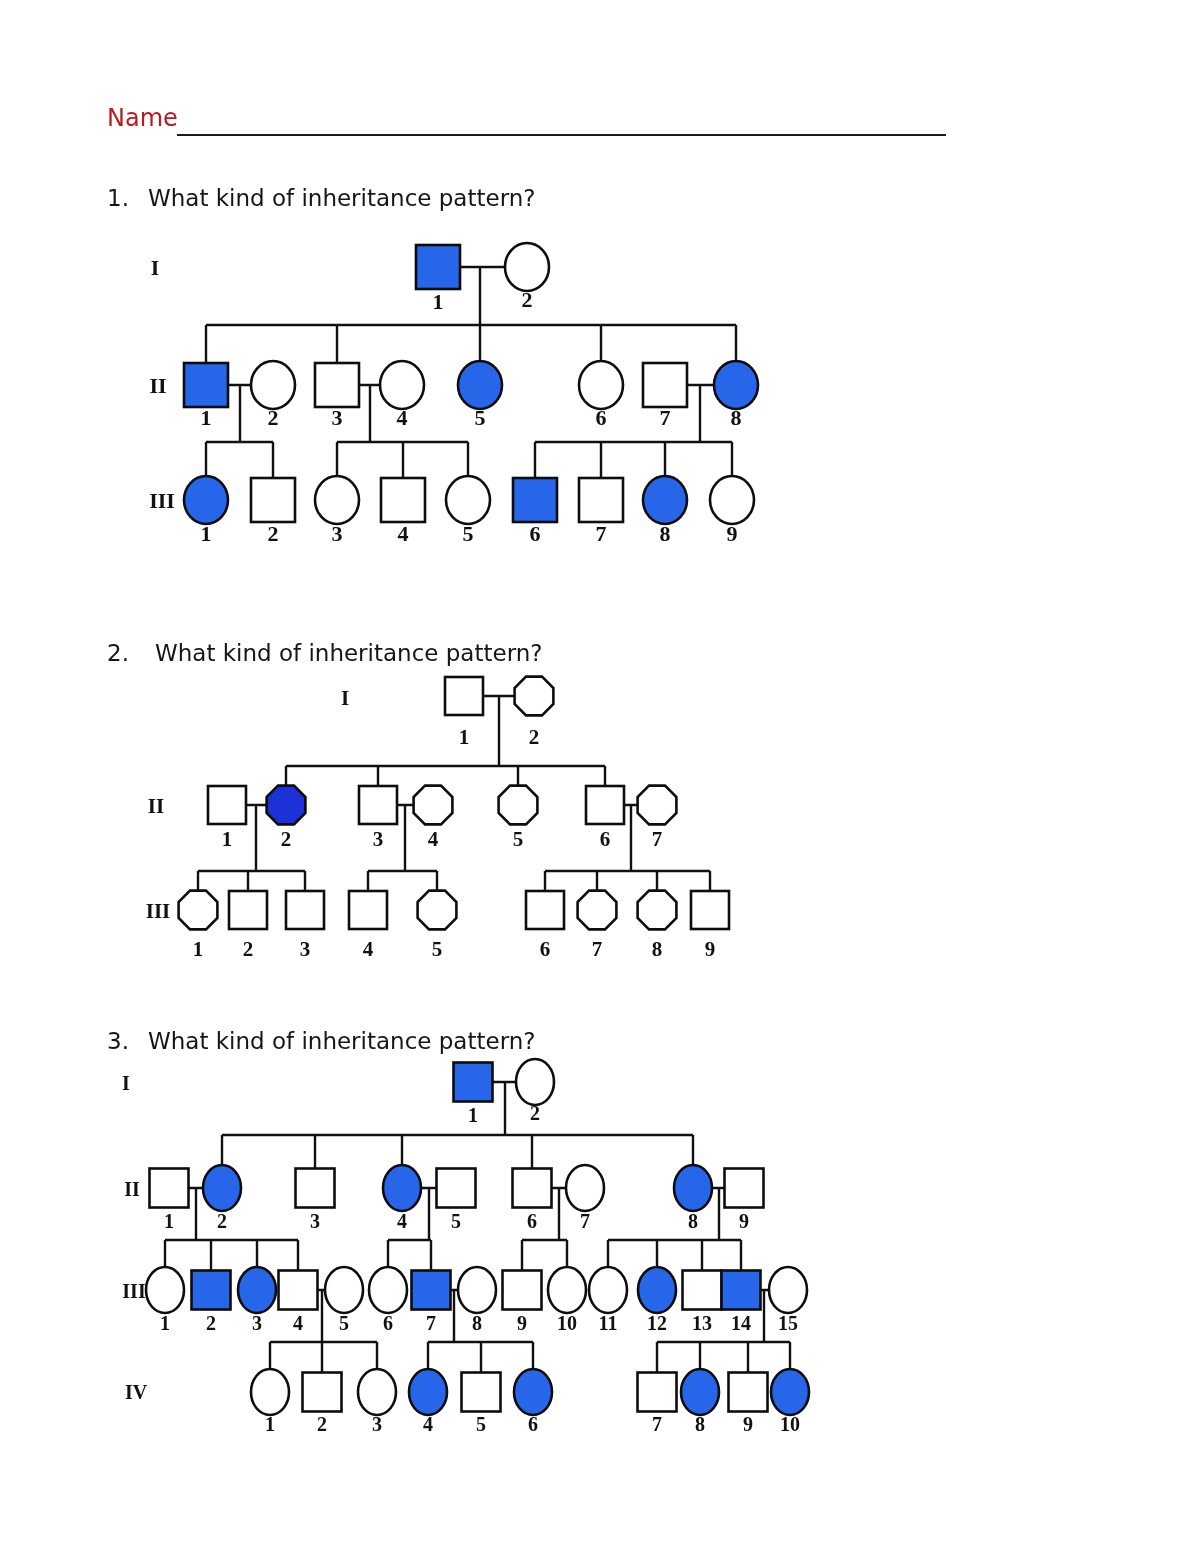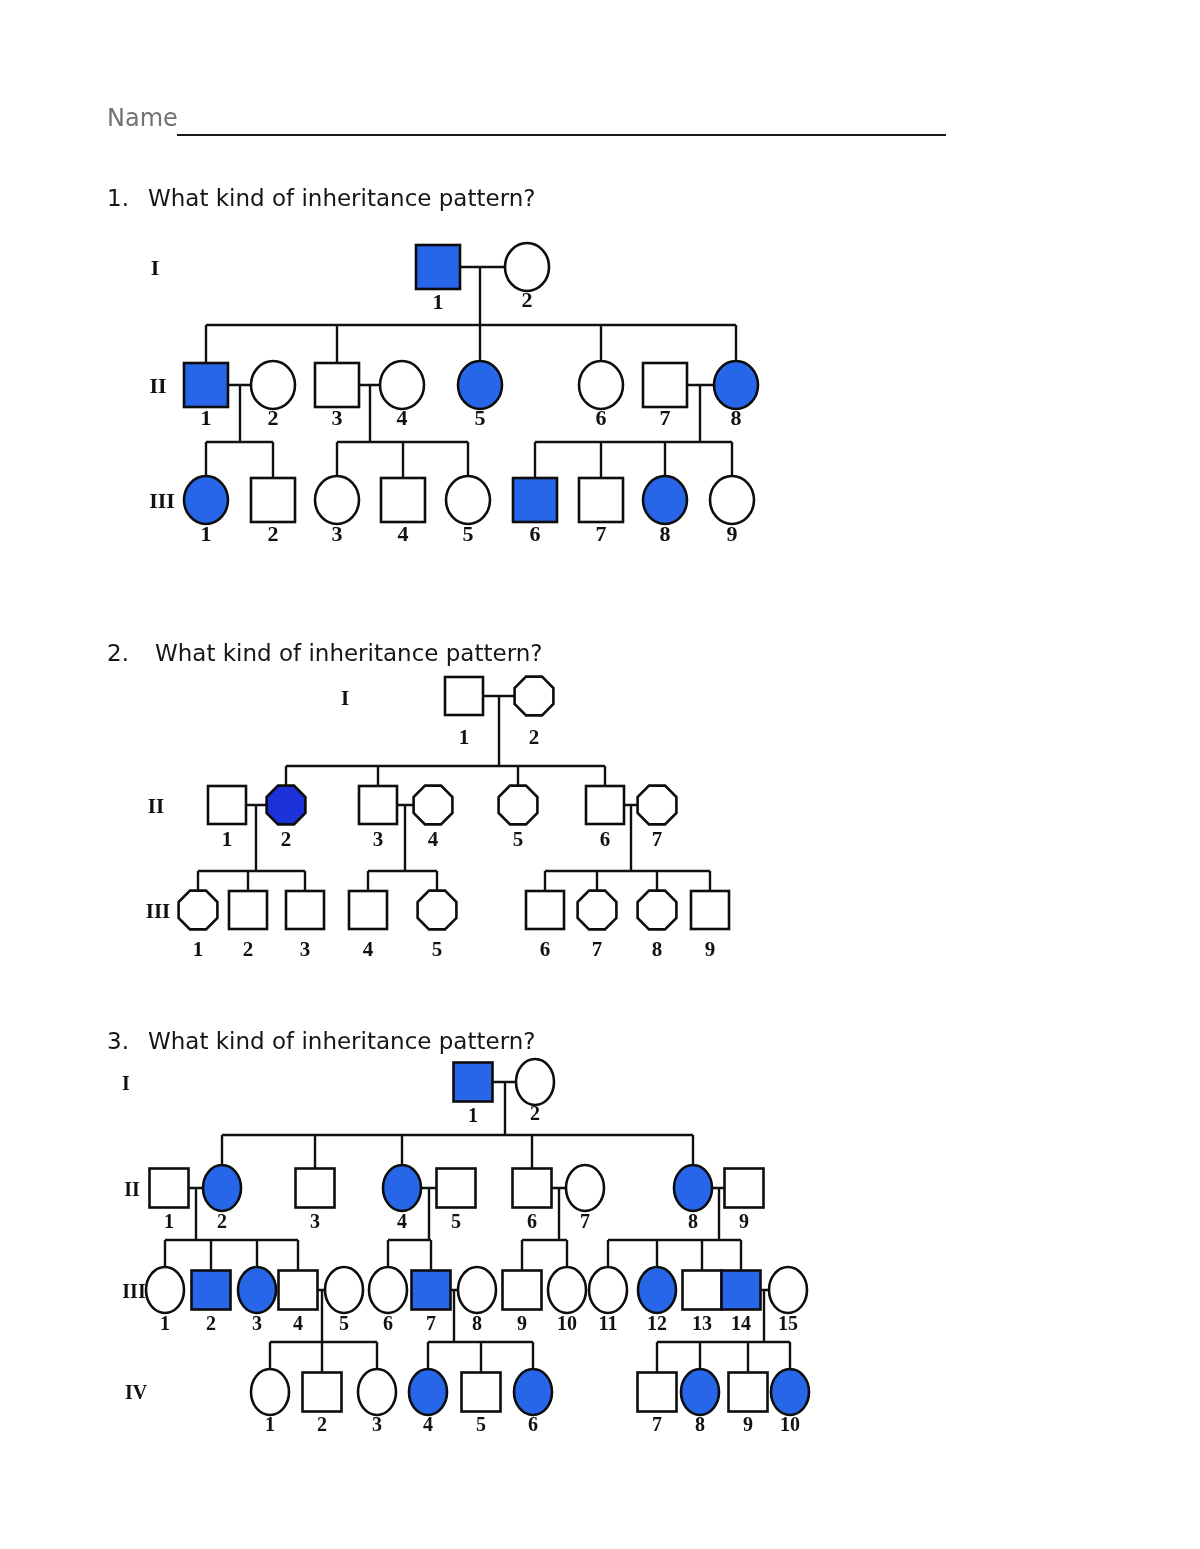--- a/index.html
+++ b/index.html
@@ -1,21 +1,21 @@
 <!DOCTYPE html>
 <html><head>
 <meta charset="utf-8">
 <style>
   html,body{margin:0;padding:0;}
   body{
     width:1200px;height:1549px;position:relative;background:#ffffff;
     font-family:"DejaVu Sans",sans-serif;overflow:hidden;
   }
   .abs{position:absolute;}
-  #name-label{left:107px;top:104px;font-size:24px;color:#737373;}
+  #name-label{left:107px;top:104px;font-size:24px;color:#b91c1c;}
   #name-line{left:177px;top:134px;width:769px;height:2px;background:#1a1a1a;}
   .question{position:absolute;left:107px;font-size:23px;color:#161616;display:flex;white-space:nowrap;}
   .q-num{display:inline-block;width:41px;flex:0 0 auto;}
   #question-2 .q-num{width:48px;}
   #question-1{top:185px;}
   #question-2{top:640px;}
   #question-3{top:1028px;}
   #pedigree-svg{position:absolute;left:0;top:0;}
   svg text{font-family:"Liberation Serif",serif;font-weight:700;fill:#111111;}
 </style>

